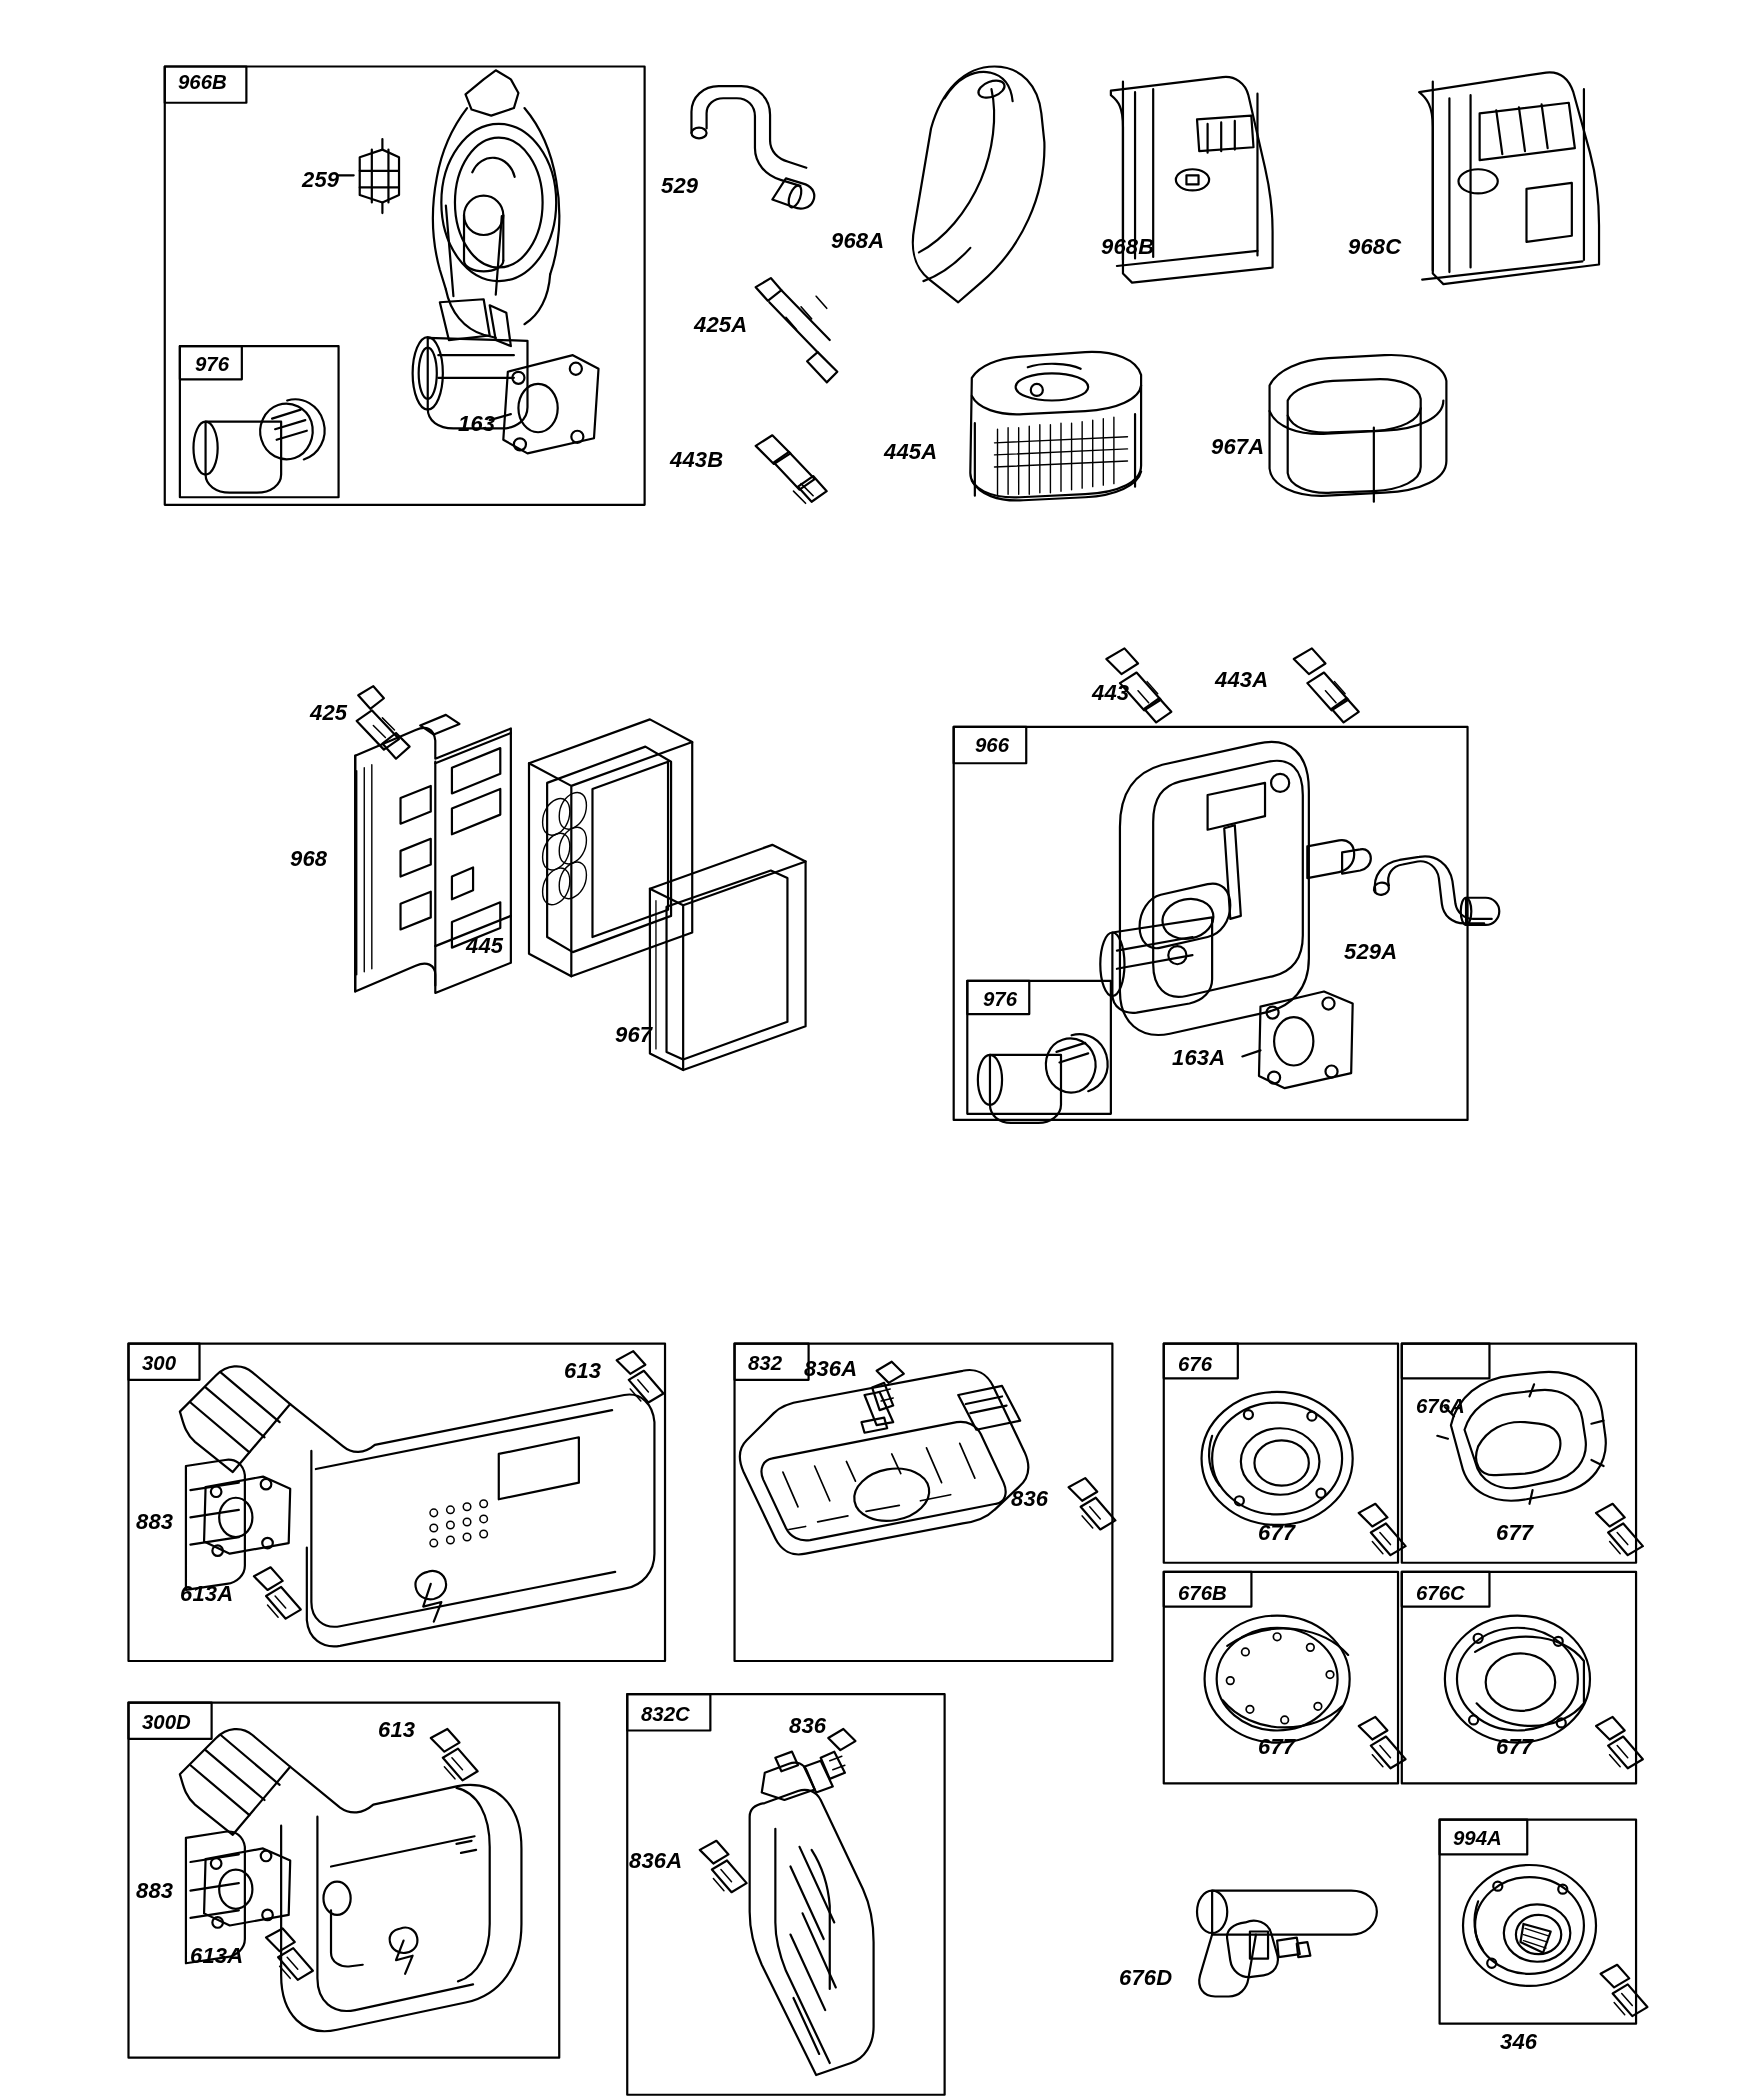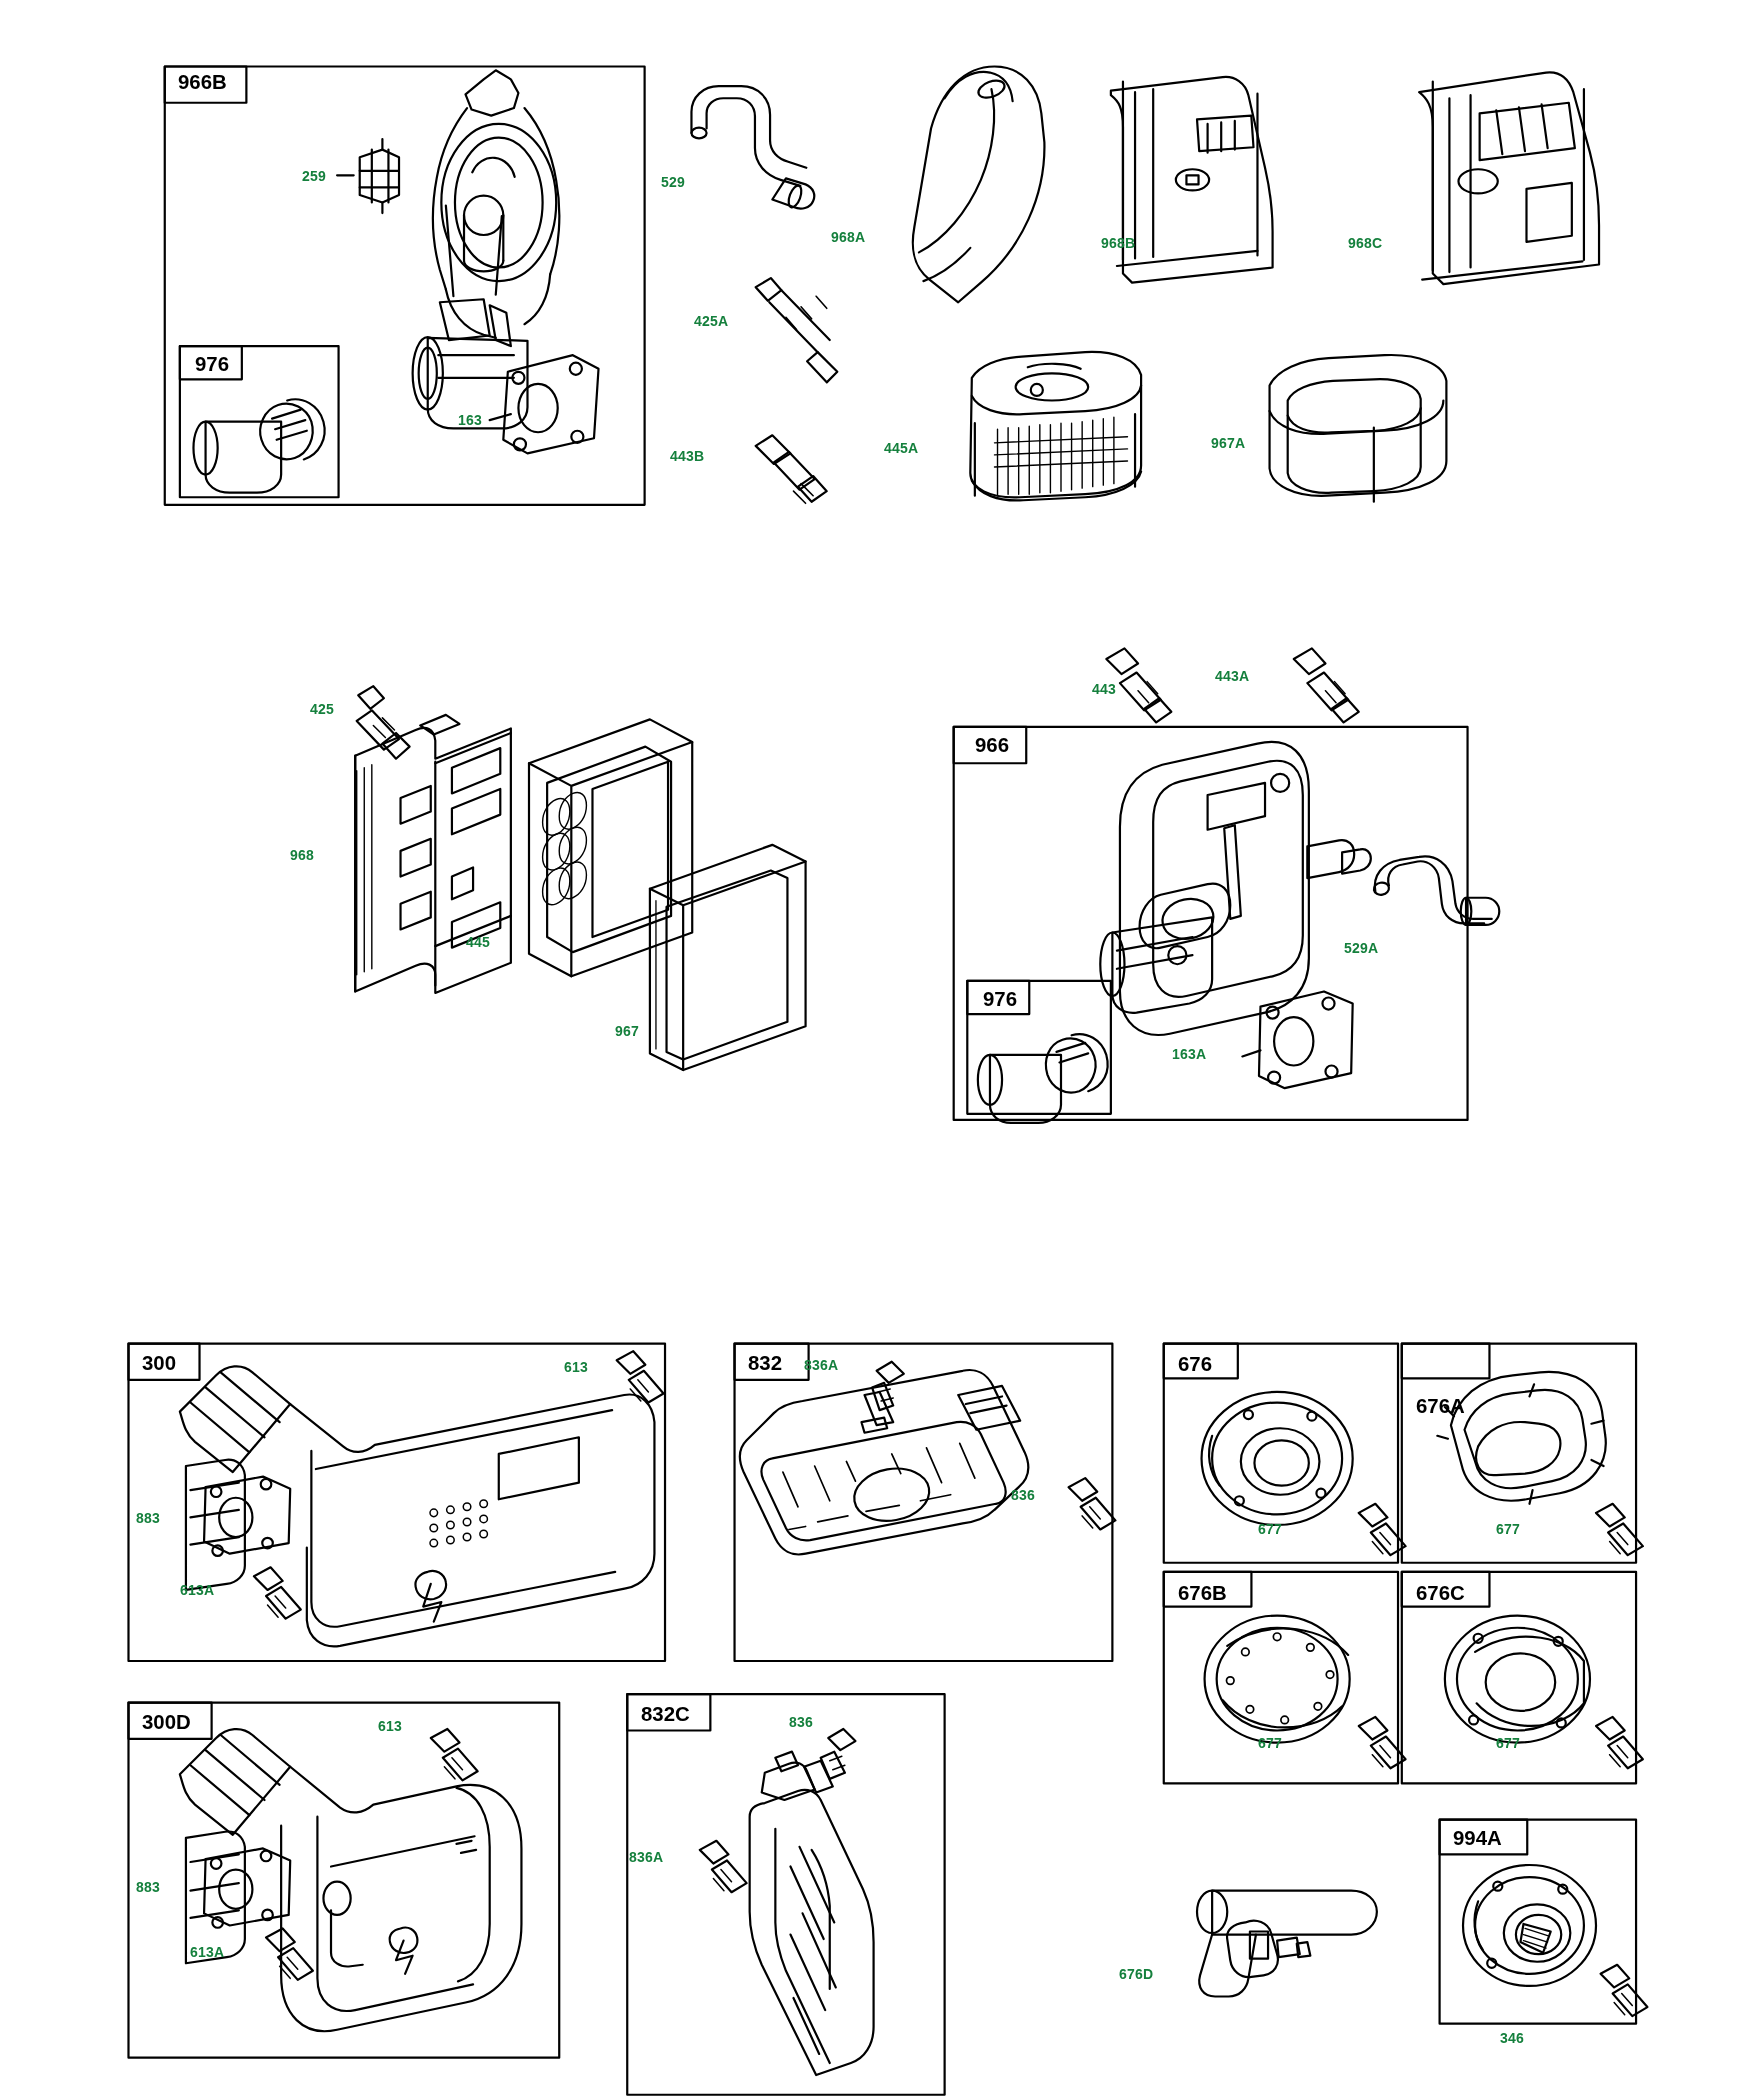--- a/index.html
+++ b/index.html
@@ -13,27 +13,28 @@
     position: relative;
     font-family: "Liberation Sans", sans-serif;
     color: #000000;
     overflow: hidden;
   }
   #sheet {
     position: absolute;
     left: 0; top: 0;
     width: 1757px;
     height: 2097px;
+    font-style: italic;
   }
   .label {
     position: absolute;
     font-family: "Liberation Sans", sans-serif;
-    font-size: 14px;
+    font-size: 22px;
     font-weight: 700;
-    color: #15803d;
+    color: #000000;
     letter-spacing: 0.2px;
     white-space: nowrap;
     line-height: 1;
   }
   .boxlabel {
     position: absolute;
     font-family: "Liberation Sans", sans-serif;
     font-size: 20.4px;
     font-weight: 700;
     color: #000000;

